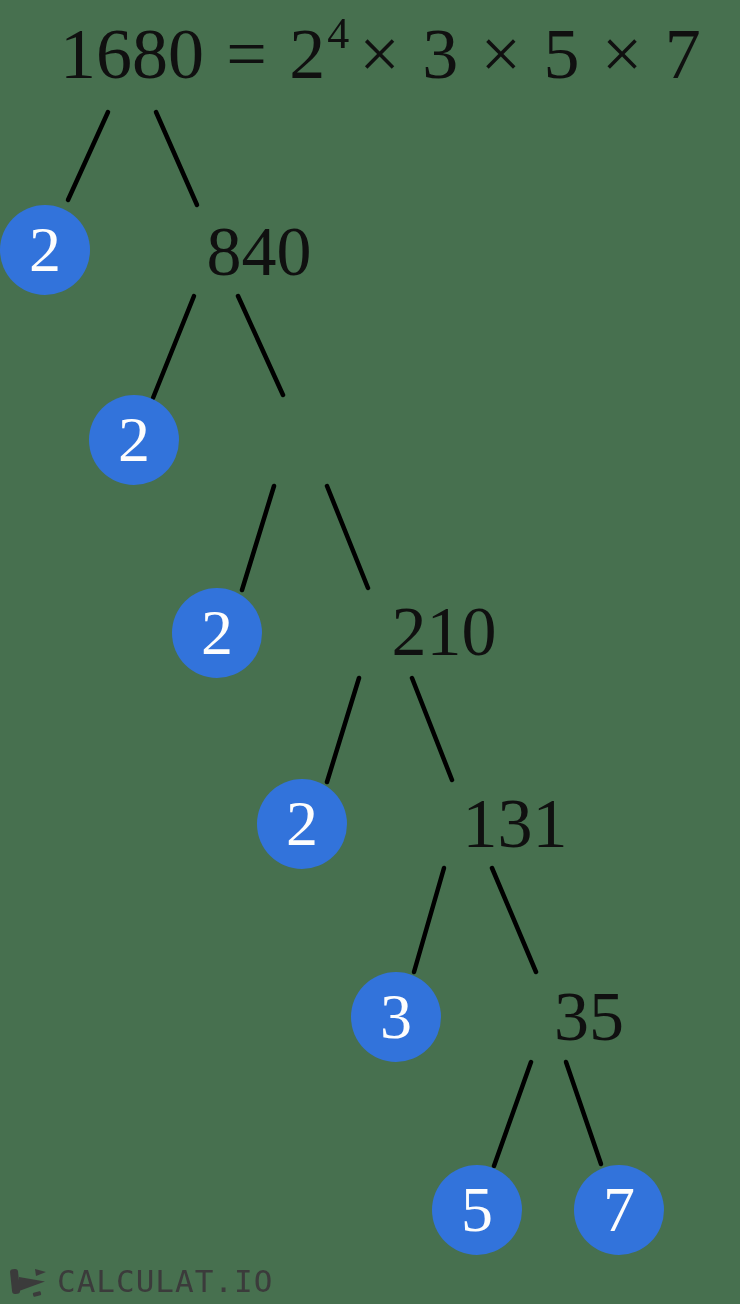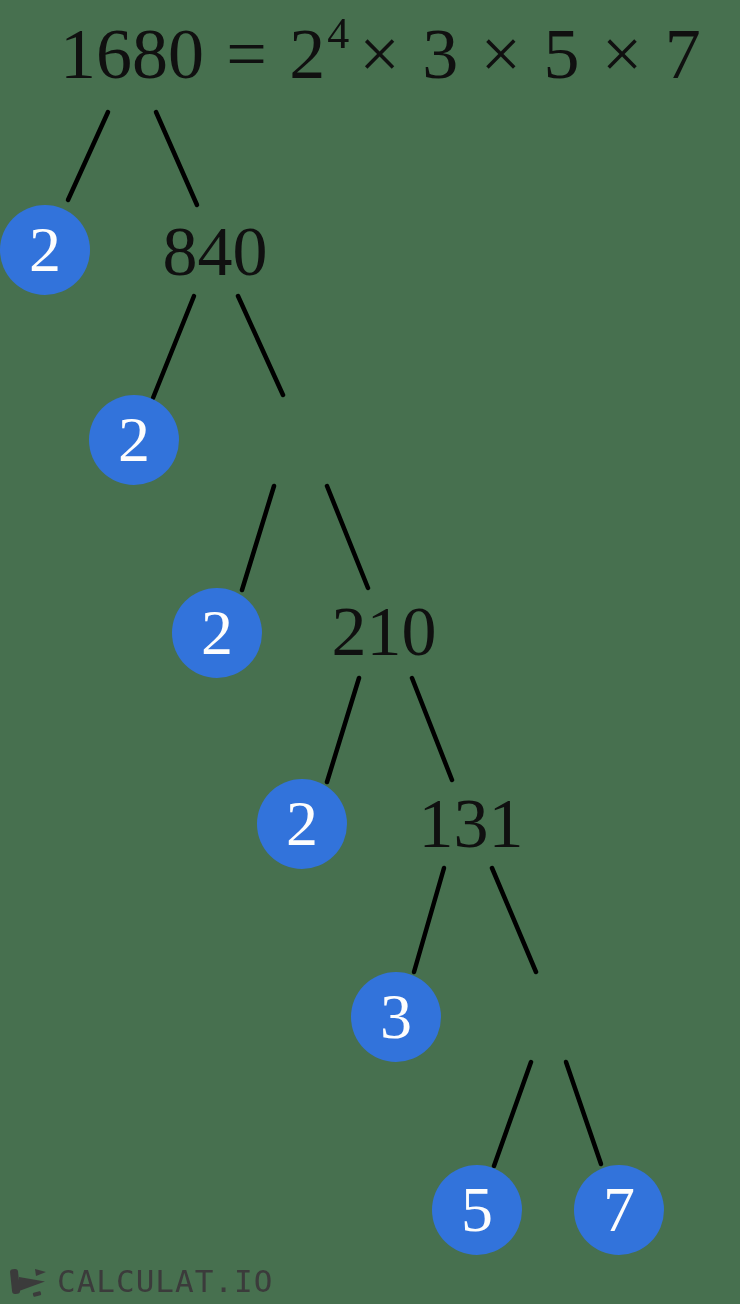--- a/index.html
+++ b/index.html
@@ -47,20 +47,21 @@
   }
 
   
   .node {
     position: absolute;
     transform: translate(-50%, -50%);
     font-size: 70px;
     line-height: 1;
     color: var(--node-text, #101010);
     white-space: nowrap;
+    margin-left: 44px;
   }
 
   
   .prime {
     position: absolute;
     width: 90px;
     height: 90px;
     border-radius: 50%;
     background: var(--prime-circle, #3273DB);
     color: var(--prime-text, #FDFDFD);
@@ -109,22 +110,23 @@
     <line x1="327" y1="486" x2="368" y2="588"></line>
     <line x1="359" y1="678" x2="327" y2="782"></line>
     <line x1="412" y1="678" x2="452" y2="780"></line>
     <line x1="444" y1="868" x2="414" y2="972"></line>
     <line x1="492" y1="868" x2="536" y2="972"></line>
     <line x1="531" y1="1062" x2="494" y2="1166"></line>
     <line x1="566" y1="1062" x2="601" y2="1164"></line>
   </svg>
 
   <div class="node" style="left:215px; top:252px">840</div>
-  <div class="node" style="left:384px; top:632px">210</div>
+  <div class="node" style="left:400px; top:632px">210</div>
   <div class="node" style="left:471px; top:824px">131</div>
+  <div class="node" style="left:545px; top:1017px">35</div>
 
   <div class="prime" style="left:0px;   top:205px">2</div>
   <div class="prime" style="left:89px;  top:395px">2</div>
   <div class="prime" style="left:172px; top:588px">2</div>
   <div class="prime" style="left:257px; top:779px">2</div>
   <div class="prime" style="left:351px; top:972px">3</div>
   <div class="prime" style="left:432px; top:1165px">5</div>
   <div class="prime" style="left:574px; top:1165px">7</div>
 
   <div class="logo">

